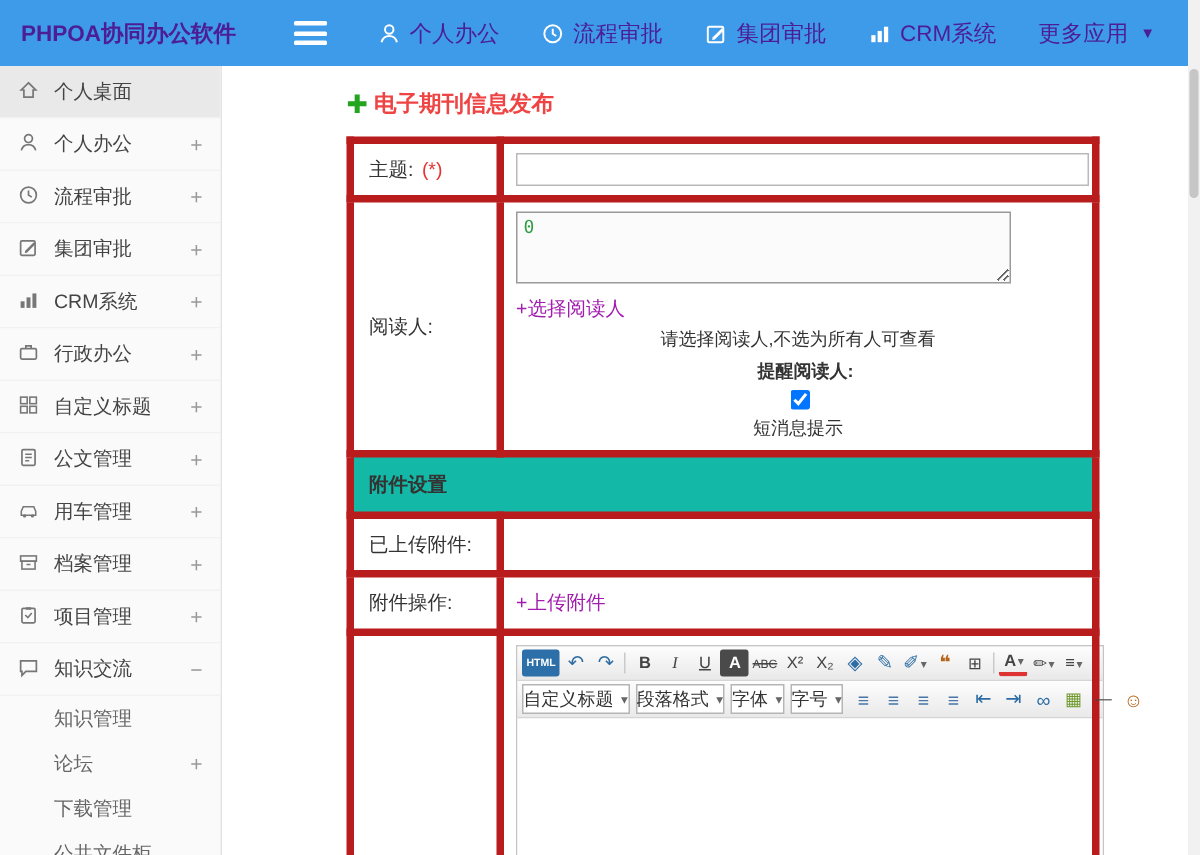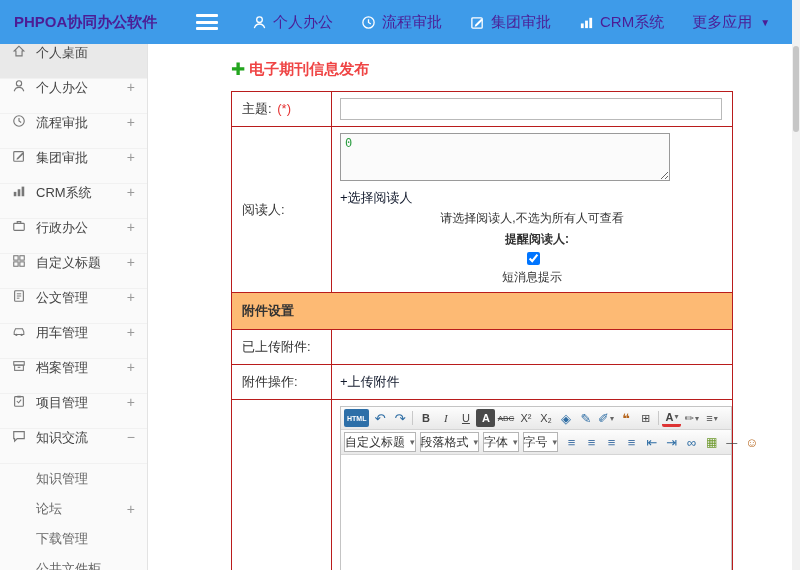--- a/index.html
+++ b/index.html
@@ -12,49 +12,49 @@
   .logo { font-size:15px; font-weight:bold; padding:0 14px; width:196px; white-space:nowrap; }
   .hamburger { width:22px; height:16px; display:flex; flex-direction:column; justify-content:space-between; margin-right:34px; cursor:pointer; }
   .hamburger i { display:block; height:3px; background:#fff; border-radius:1px; }
   .nav { display:flex; align-items:center; gap:28px; font-size:15px; }
   .nav-item { display:flex; align-items:center; gap:6px; cursor:pointer; white-space:nowrap; }
   .nav-icon svg { display:block; }
   .nav-caret { font-size:10px; margin-left:2px; }
 
   
   .sidebar { position:absolute; top:44px; left:0; width:148px; bottom:0; background:#fafafa; border-right:1px solid #e3e3e3; overflow:hidden; }
-  .s-item { height:35px; display:flex; align-items:flex-start; padding:0 12px; border-bottom:1px solid #f1f1f1; color:#444; font-size:13px; cursor:pointer; background:#fafafa; }
+  .s-item { height:35px; display:flex; align-items:center; padding:0 12px; border-bottom:1px solid #f1f1f1; color:#444; font-size:13px; cursor:pointer; background:#fafafa; }
   .s-item.active { background:#e9e9e9; }
   .s-icon { width:16px; height:16px; margin-right:8px; color:#777; flex:0 0 auto; }
   .s-icon svg { display:block; }
   .s-label { white-space:nowrap; }
   .s-toggle { margin-left:auto; color:#999; font-size:14px; width:12px; text-align:right; }
   .s-sub { height:30px; display:flex; align-items:center; padding:0 12px 0 36px; color:#666; font-size:13px; cursor:pointer; }
 
   
   .main { position:absolute; top:44px; left:149px; right:8px; bottom:0; background:#fff; padding:16px 0 0 82px; overflow:hidden; }
   .page-title { display:flex; align-items:center; gap:4px; margin-bottom:12px; }
   .plus-icon { color:#23a51f; font-weight:bold; font-size:17px; line-height:1; }
   .title-text { color:#ef4444; font-size:15px; font-weight:bold; }
 
   table.form { border-collapse:collapse; width:502px; table-layout:fixed; }
-  table.form td { border:1px solid #b91c1c; font-size:13px; color:#333; vertical-align:middle; }
+  table.form td { border:5px solid #b91c1c; font-size:13px; color:#333; vertical-align:middle; }
   td.lbl { width:100px; padding:8px 6px 8px 10px; background:#fff; }
   td.val { padding:6px 8px; }
   .req { color:#e53333; margin-left:2px; }
 
   .subject-input { width:382px; height:22px; border:1px solid #b9b9b9; padding:0 4px; font-size:13px; }
   .readers-box { width:330px; height:48px; border:1px solid #9a9a9a; background:#fbfbfb; font-size:12px; color:#2f9e44; padding:2px 4px; resize:both; font-family:"DejaVu Sans Mono", monospace; }
-  .link { color:#0f172a; text-decoration:none; font-size:13px; cursor:pointer; }
+  .link { color:#a21caf; text-decoration:none; font-size:13px; cursor:pointer; }
   .readers-links { margin:5px 0 3px; }
   .readers-hint { font-size:12px; white-space:nowrap; display:flex; align-items:center; gap:4px;flex-direction:column; }
   .remind { font-weight:bold; margin-left:10px; }
   .sms-check { margin:0 2px 0 4px; }
 
-  td.section { background:#fdba74; font-weight:bold; padding:9px 10px; color:#333; }
+  td.section { background:#14b8a6; font-weight:bold; padding:9px 10px; color:#333; }
 
   
   .editor { border:1px solid #c4c4c4; width:392px; background:#fff; }
   .tb { display:flex; align-items:center; gap:1px; padding:2px 3px; background:linear-gradient(#fdfdfd,#e9e9e9); border-bottom:1px solid #d5d5d5; white-space:nowrap; }
   .tb-btn { min-width:19px; height:18px; display:inline-flex; align-items:center; justify-content:center; font-size:11px; color:#444; border-radius:2px; cursor:pointer; padding:0 1px; }
   .tb-sep { width:1px; height:14px; background:#c9c9c9; margin:0 2px; }
   .tb-btn.html-badge { background:#2d6fa8; color:#fff; font-size:7px; font-weight:bold; padding:1px 3px; }
   .tb-btn.blue { color:#2e6da4; font-size:13px; }
   .tb-btn.bold { font-weight:bold; }
   .tb-btn.italic { font-style:italic; font-family:"Liberation Serif", serif; }

